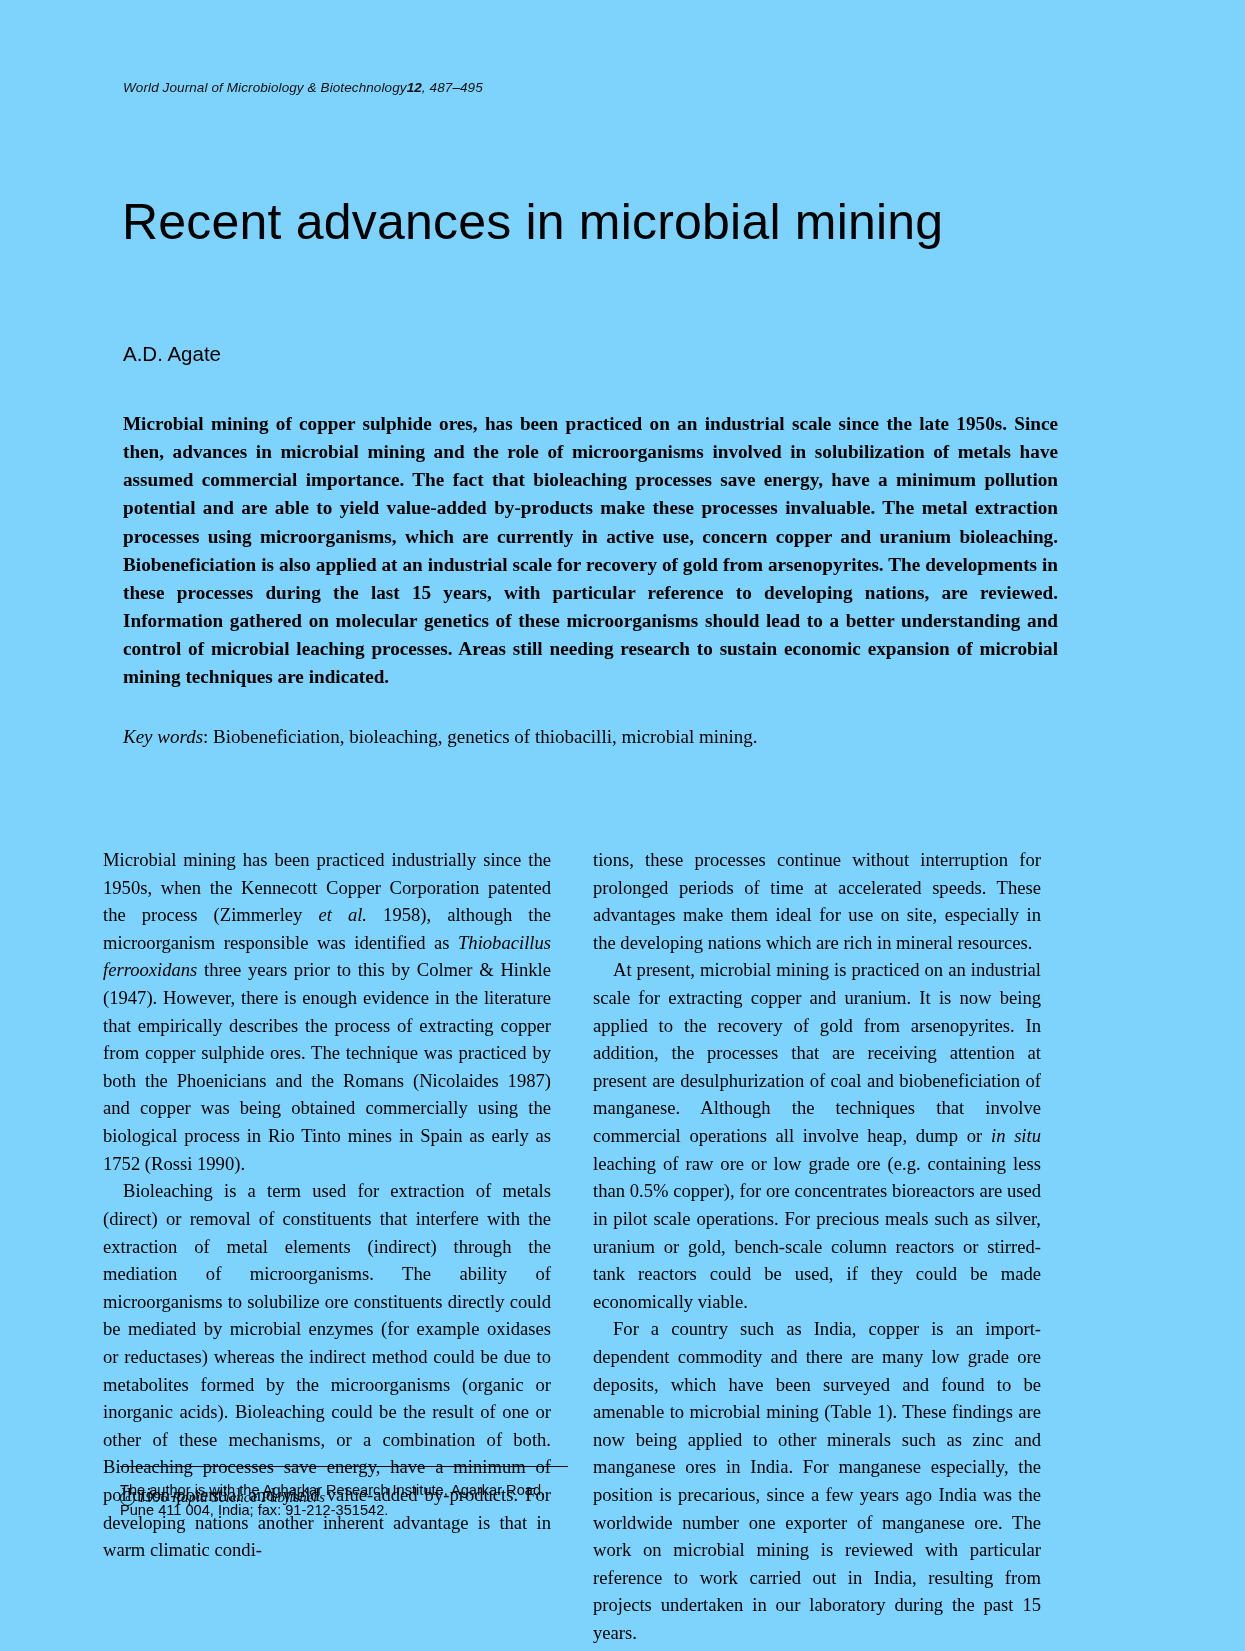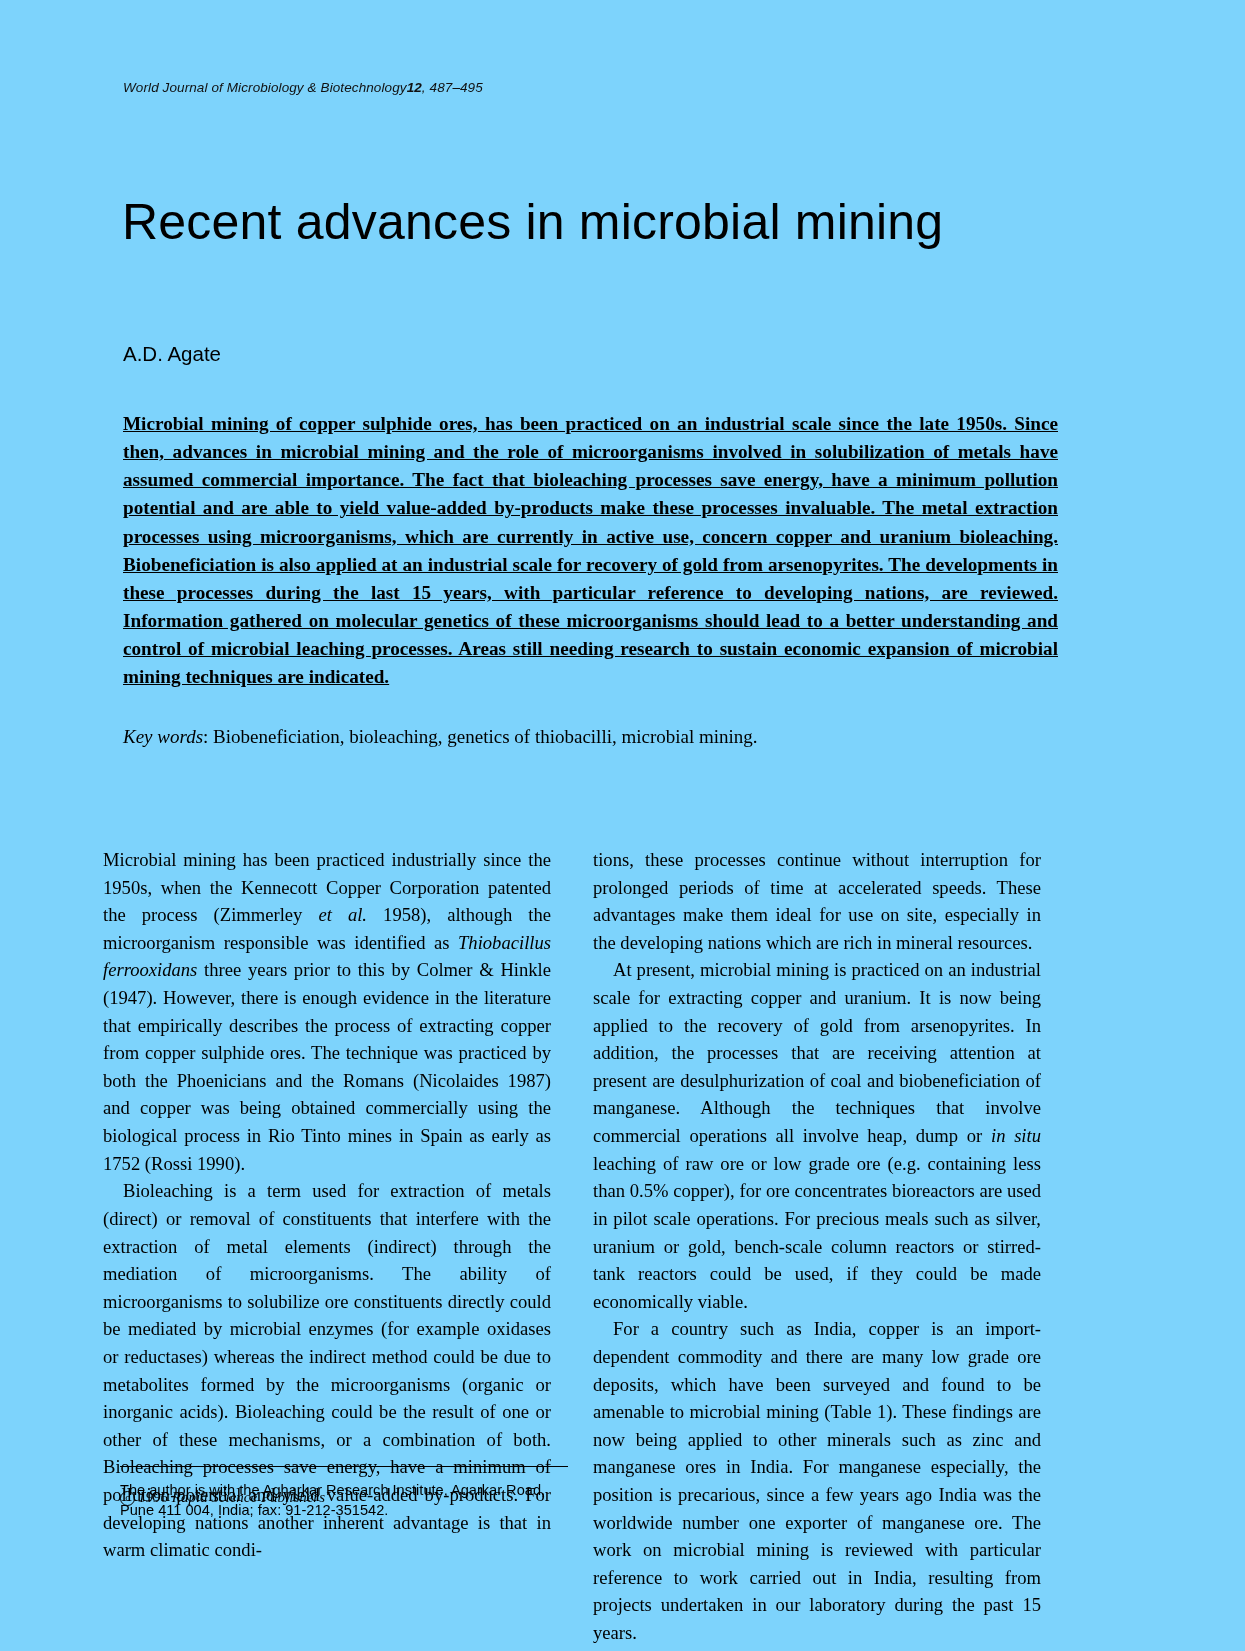--- a/index.html
+++ b/index.html
@@ -65,21 +65,20 @@
   .abstract {
     margin: 44px 0 0 3px;
     width: 935px;
     font-family: "Liberation Serif", serif;
     font-size: 19.2px;
     font-weight: bold;
     line-height: 1.465;
     text-align: justify;
     text-justify: inter-word;
     color: #000;
-    text-decoration: underline;
   }
 
   .keywords {
     margin: 33px 0 3px 3px;
     width: 935px;
     font-size: 19px;
     line-height: 1.4;
     color: #000;
   }
   .keywords i { font-style: italic; }

